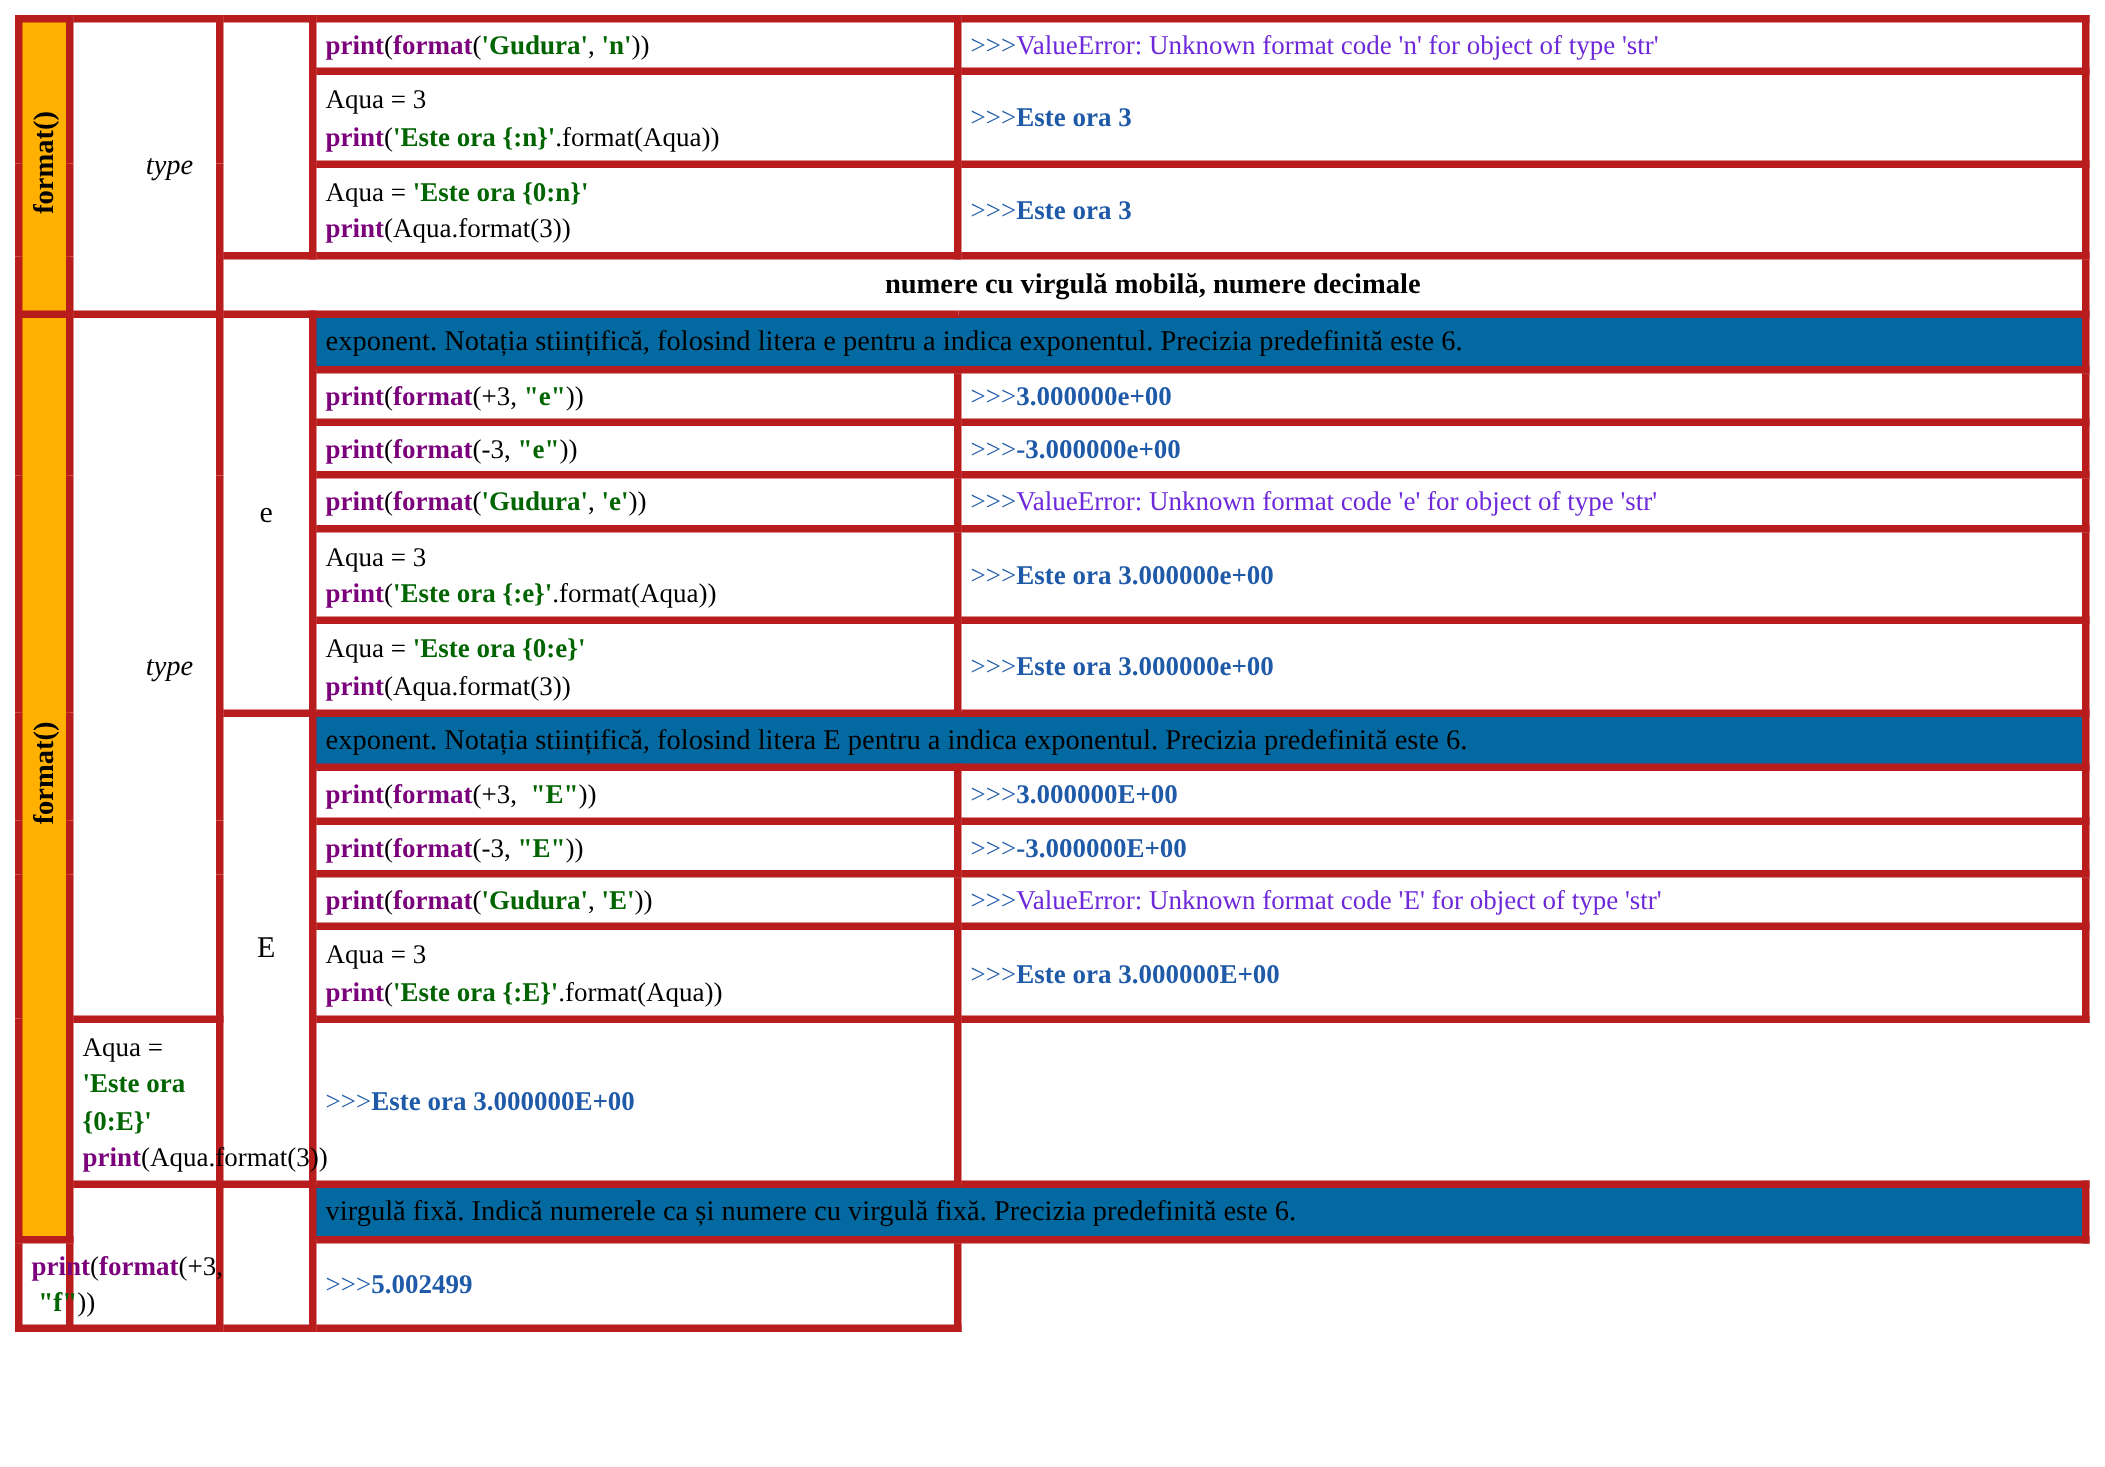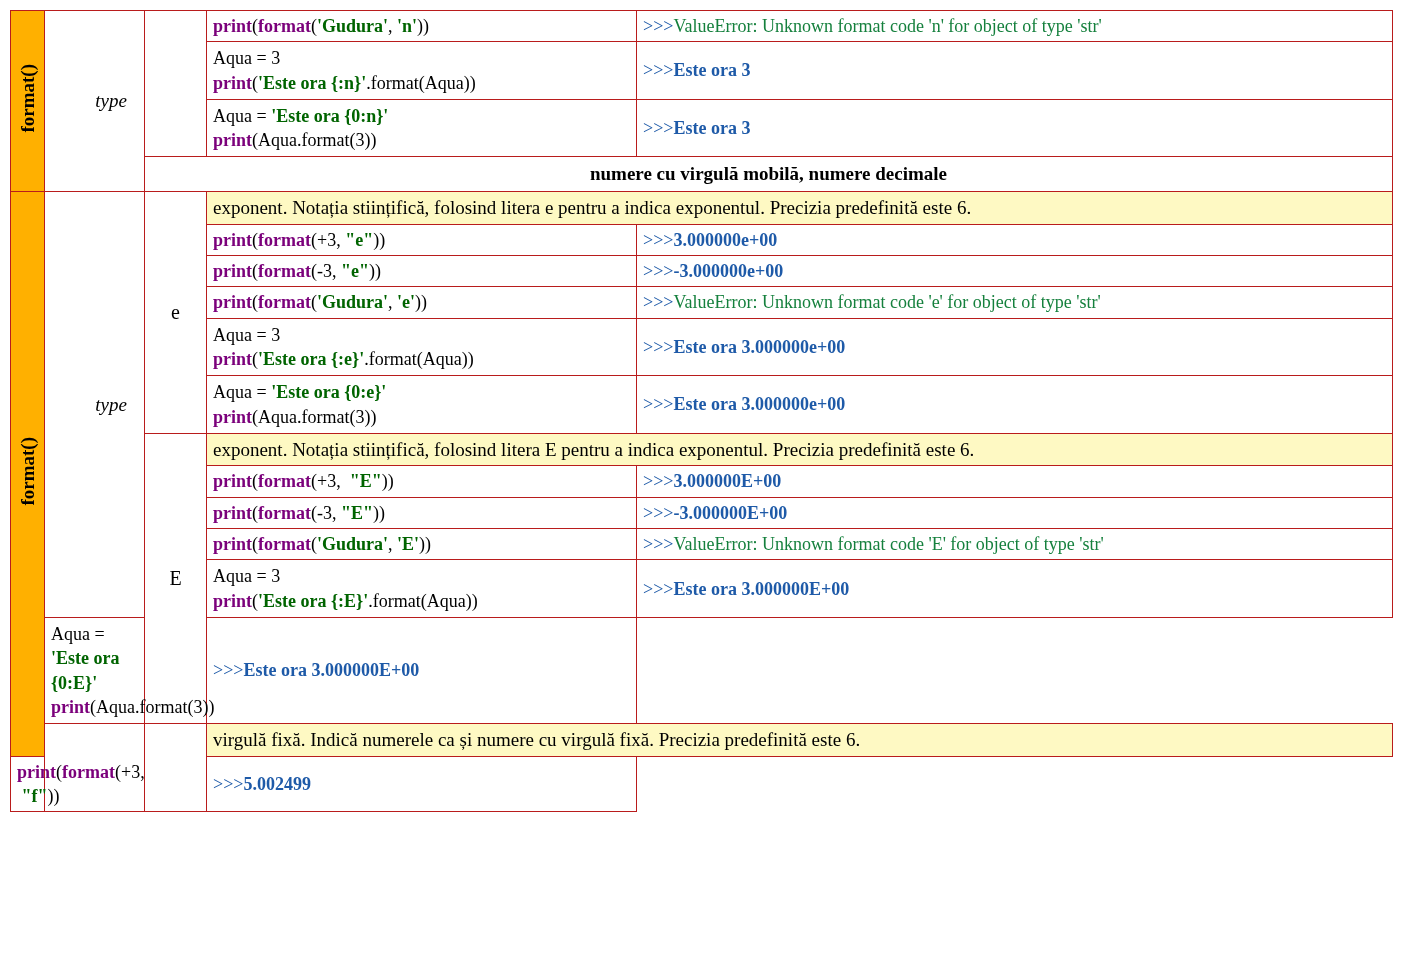--- a/index.html
+++ b/index.html
@@ -9,21 +9,21 @@
     font-size: 18px;
     background: #fff;
     color: #000;
   }
   table {
     border-collapse: collapse;
     width: 100%;
     table-layout: fixed;
   }
   td {
-    border: 1px solid #b91c1c;
+    border: 5px solid #b91c1c;
     padding: 4px 6px;
     vertical-align: middle;
     line-height: 1.35;
   }
   td.tight { padding: 3px 6px; }
   .col-orange {
     background: #ffb000;
     width: 34px;
     padding: 0;
     text-align: center;
@@ -48,31 +48,31 @@
     text-align: center;
     font-size: 20px;
   }
   .col-code { width: 390px; }
   .section-header {
     text-align: center;
     font-weight: bold;
     font-size: 19px;
   }
   .desc {
-    background: #fef9c3;
+    background: #0369a1;
     font-size: 19px;
   }
   
   .kw { color: #7b007b; font-weight: bold; }   
   .str { color: #006400; font-weight: bold; }  
   .plain { color: #000; }
   .op { color: #000; }
   .gtp { color: #1e5aa8; }                     
   .out { color: #1e5aa8; font-weight: bold; }  
-  .err { color: #15803d; text-align: center; }                     
+  .err { color: #6d28d9; text-align: center; }                     
   .codecell { font-size: 18px; }
 </style>
 </head>
 <body>
 
 <table>
 <colgroup>
   <col style="width:34px">
   <col style="width:100px">
   <col style="width:62px">

